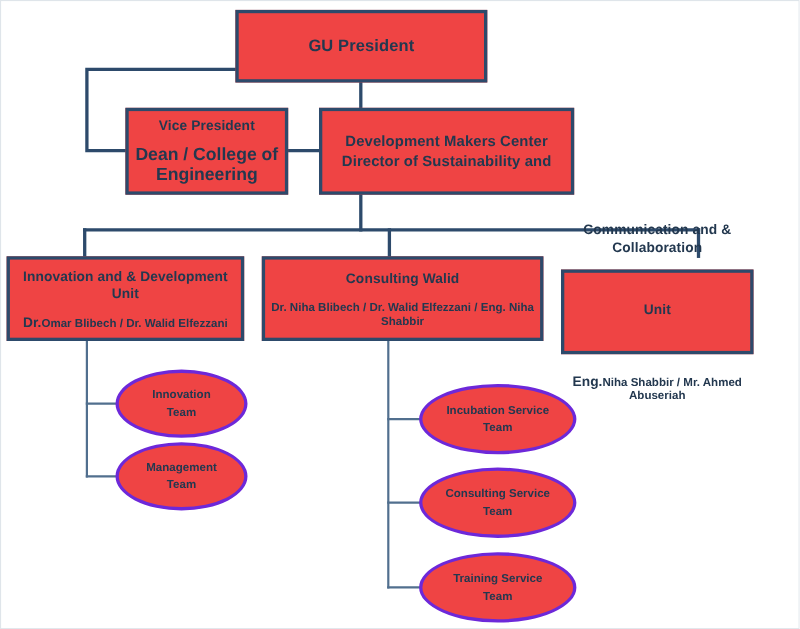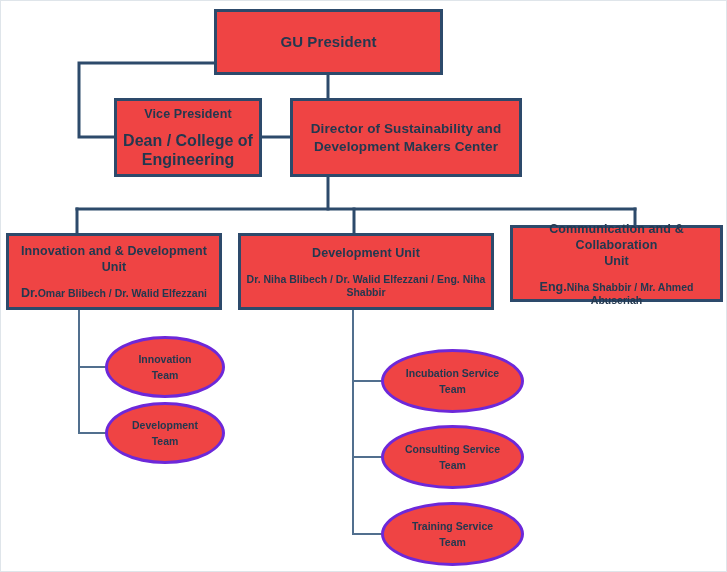--- a/index.html
+++ b/index.html
@@ -101,57 +101,57 @@
     <div class="title-line bigtitle">GU President</div>
   </div>
 
   <div class="node boxnode" style="left:113px; top:97px; width:148px; height:79px;">
     <div class="title-line vptitle">Vice President</div>
     <div class="vpsub">Dean / College of</div>
     <div class="vpsub" style="margin-top:1px;">Engineering</div>
   </div>
 
   <div class="node boxnode" style="left:289px; top:97px; width:232px; height:79px;">
+    <div class="title-line midtitle">Development Makers Center</div>
     <div class="title-line midtitle">Director of Sustainability and</div>
-    <div class="title-line midtitle">Development Makers Center</div>
   </div>
 
   <div class="node boxnode" style="left:5px; top:232px; width:216px; height:77px;">
     <div class="title-line unittitle">Innovation and &amp; Development</div>
     <div class="title-line unittitle">Unit</div>
     <div class="names">
       <span class="lead">Dr.</span><span>Omar Blibech / Dr. Walid Elfezzani</span>
     </div>
   </div>
 
   <div class="node boxnode" style="left:237px; top:232px; width:256px; height:77px;">
-    <div class="title-line unittitle">Development Unit</div>
+    <div class="title-line unittitle">Consulting Walid</div>
     <div class="names">
       <span class="lead"></span><span>Dr. Niha Blibech / Dr. Walid Elfezzani / Eng. Niha Shabbir</span>
     </div>
   </div>
 
-  <div class="node boxnode" style="left:509px; top:224px; width:213px; height:77px;">
+  <div class="node boxnode" style="left:509px; top:244px; width:175px; height:77px;gap:40px;">
     <div class="title-line unittitle">Communication and &amp; Collaboration</div>
     <div class="title-line unittitle">Unit</div>
     <div class="names">
       <span class="lead">Eng.</span><span>Niha Shabbir / Mr. Ahmed Abuseriah</span>
     </div>
   </div>
 
   <div class="node ellipsenode" style="left:104px; top:335px; width:120px; height:62px;">
     <div class="teamlabel">
       <div>Innovation</div>
       <div>Team</div>
     </div>
   </div>
 
   <div class="node ellipsenode" style="left:104px; top:401px; width:120px; height:62px;">
     <div class="teamlabel">
-      <div>Development</div>
+      <div>Management</div>
       <div>Team</div>
     </div>
   </div>
 
   <div class="node ellipsenode" style="left:380px; top:348px; width:143px; height:64px;">
     <div class="teamlabel">
       <div>Incubation Service</div>
       <div>Team</div>
     </div>
   </div>

